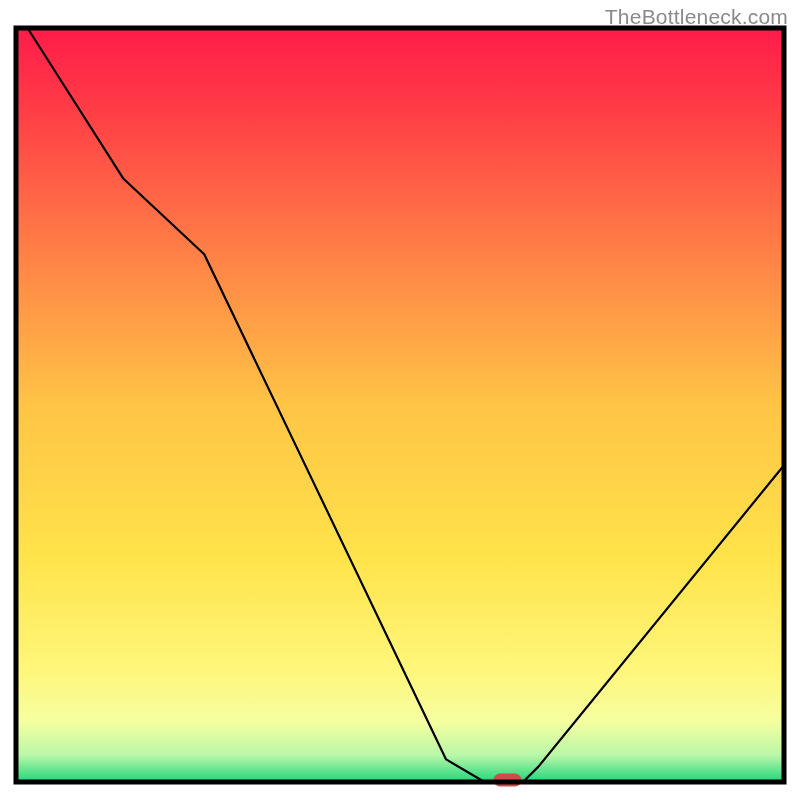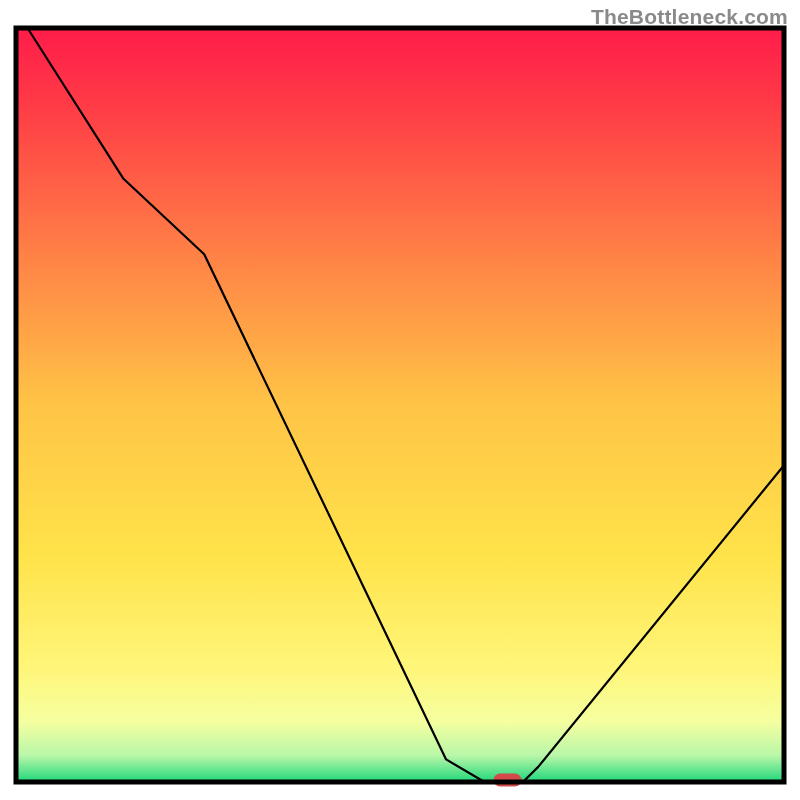--- a/index.html
+++ b/index.html
@@ -17,21 +17,21 @@
     left: 0;
     width: 800px;
     height: 800px;
   }
   .watermark {
     position: absolute;
     top: 5px;
     right: 12px;
     font-size: 21px;
     color: #8a8a8a;
-    font-weight: 700;
+    font-weight: 400;
     letter-spacing: 0.2px;
   }
   svg {
     display: block;
   }
   .curve {
     fill: none;
     stroke: #000;
     stroke-width: 2.2;
     stroke-linecap: round;

